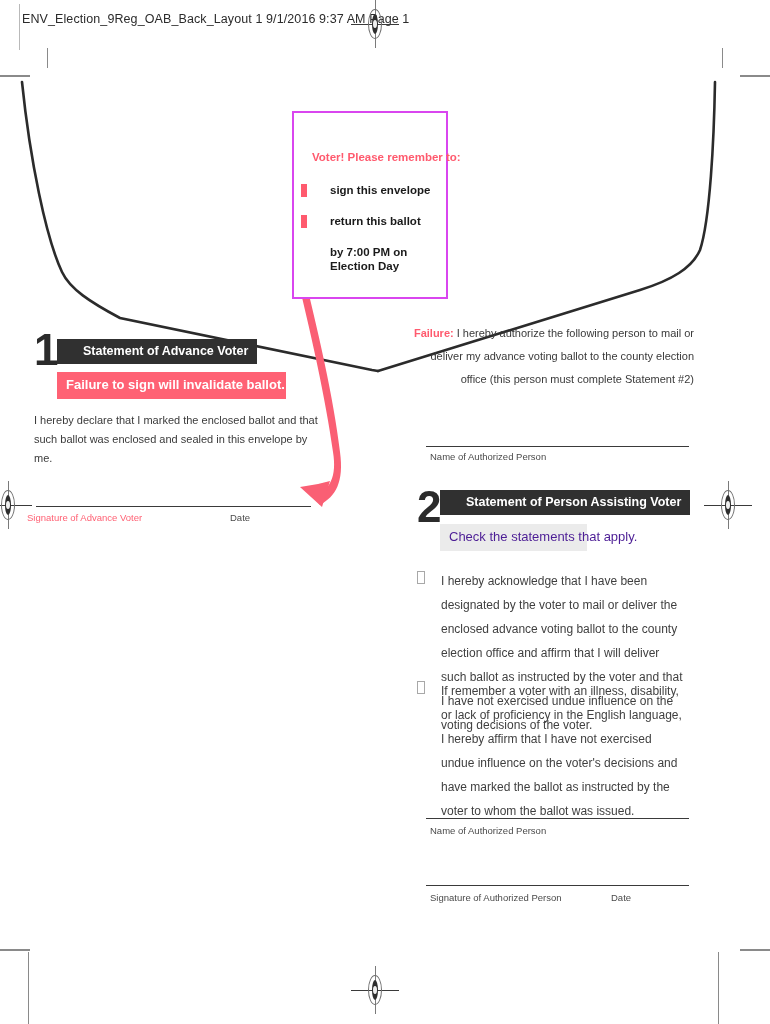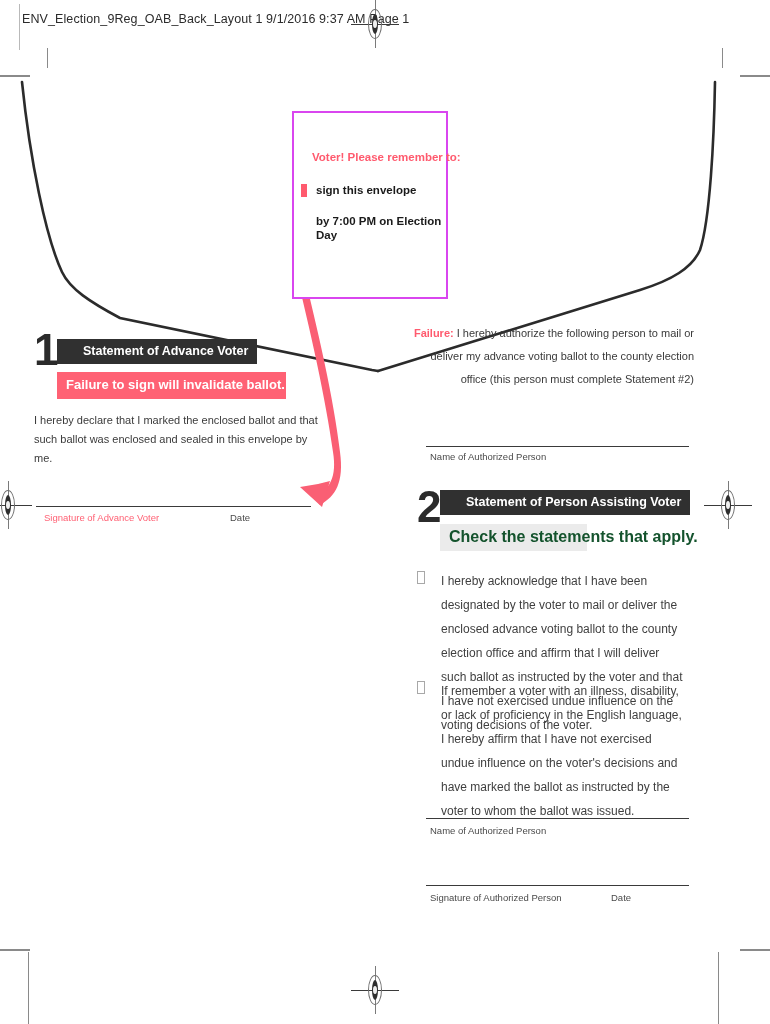--- a/index.html
+++ b/index.html
@@ -128,21 +128,21 @@
   }
   .reminder-list {
     position: absolute;
     left: 0;
     top: 70px;
     width: 100%;
   }
   .reminder-item {
     position: relative;
     height: 31px;
-    padding-left: 22px;
+    padding-left: 36px;
     font-size: 11.5px;
     font-weight: bold;
     color: #1a1a1a;
     line-height: 14px;
     box-sizing: border-box;
   }
   .reminder-item .bullet {
     position: absolute;
     left: 7px;
     top: 1px;
@@ -178,23 +178,23 @@
     font-weight: bold;
     font-size: 13px;
     line-height: 14px;
     padding: 6px 1px 7px 9px;
     white-space: nowrap;
     box-sizing: border-box;
   }
   .gray-band {
     position: absolute;
     background: #ebebeb;
-    color: #14532d;
-    font-weight: bold;
-    font-size: 16px;
+    color: #4c1d95;
+    font-weight: normal;
+    font-size: 13px;
     line-height: 14px;
     padding: 6px 9px 7px 9px;
     white-space: nowrap;
     box-sizing: border-box;
   }
 
   
   .body-text {
     position: absolute;
     font-size: 11px;
@@ -309,35 +309,39 @@
     <path d="M 322 507 L 300 487 L 318 484 L 330 481 Z" fill="#fa5f74"></path>
   </svg>
 
   <div class="reminder-box">
     <div class="reminder-title">Voter! Please remember to:</div>
     <div class="reminder-list">
       <div class="reminder-item">
         <span class="bullet"></span>
         <span>sign this envelope</span>
       </div>
+      <div class="reminder-item">
+        <span class="bullet"></span>
+        <span>return this ballot</span>
+      </div>
       <div class="reminder-item nobullet">
         
         <span>by 7:00 PM on Election Day</span>
       </div>
     </div>
   </div>
 
   <div class="big-num" style="left:34px; top:330px;">1</div>
   <div class="dark-band" style="left:57px; top:339px;">Statement of Advance Voter</div>
   <div class="pink-band" style="left:57px; top:372px;">Failure to sign will invalidate ballot.</div>
 
   <div class="body-text" style="left:34px; top:411px; width:290px;">I hereby declare that I marked the enclosed ballot and that such ballot was enclosed and sealed in this envelope by me.</div>
 
   <div class="sig-rule" style="left:36px; top:506px; width:275px;"></div>
-  <div class="field-label pinklabel" style="left:44px; top:512px;">Signature of Advance Voter</div>
+  <div class="field-label pinklabel" style="left:27px; top:512px;">Signature of Advance Voter</div>
   <div class="field-label" style="left:230px; top:512px;">Date</div>
 
   <div class="optional-block" style="left:404px; top:322px; width:290px;">
     <span class="optional-lead">Failure:</span><span> I hereby authorize the following person to mail or deliver my advance voting ballot to the county  election office (this person must complete Statement #2)</span>
   </div>
 
   <div class="sig-rule" style="left:426px; top:446px; width:263px;"></div>
   <div class="field-label" style="left:430px; top:451px;">Name of Authorized Person</div>
 
   <div class="big-num" style="left:417px; top:487px;">2</div>

